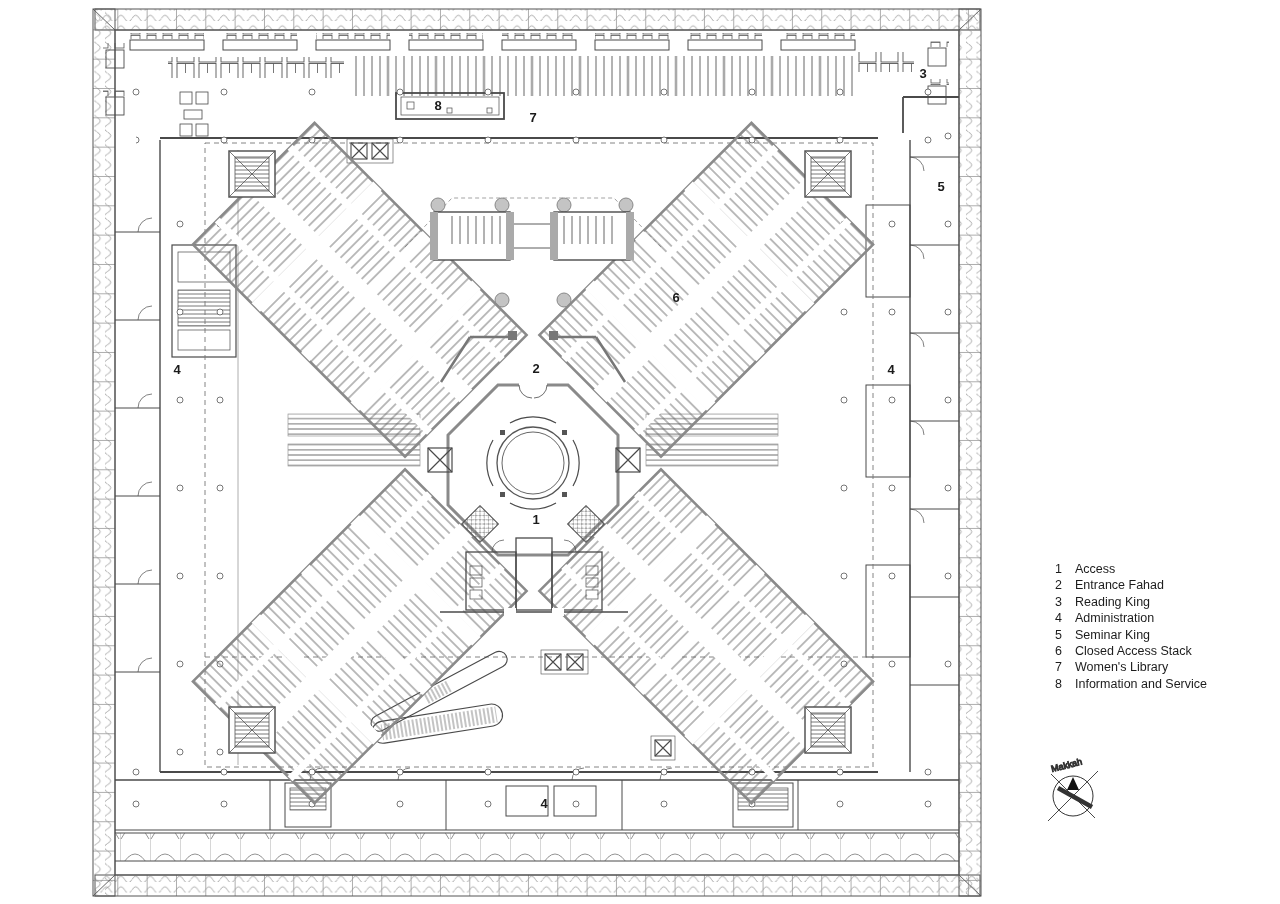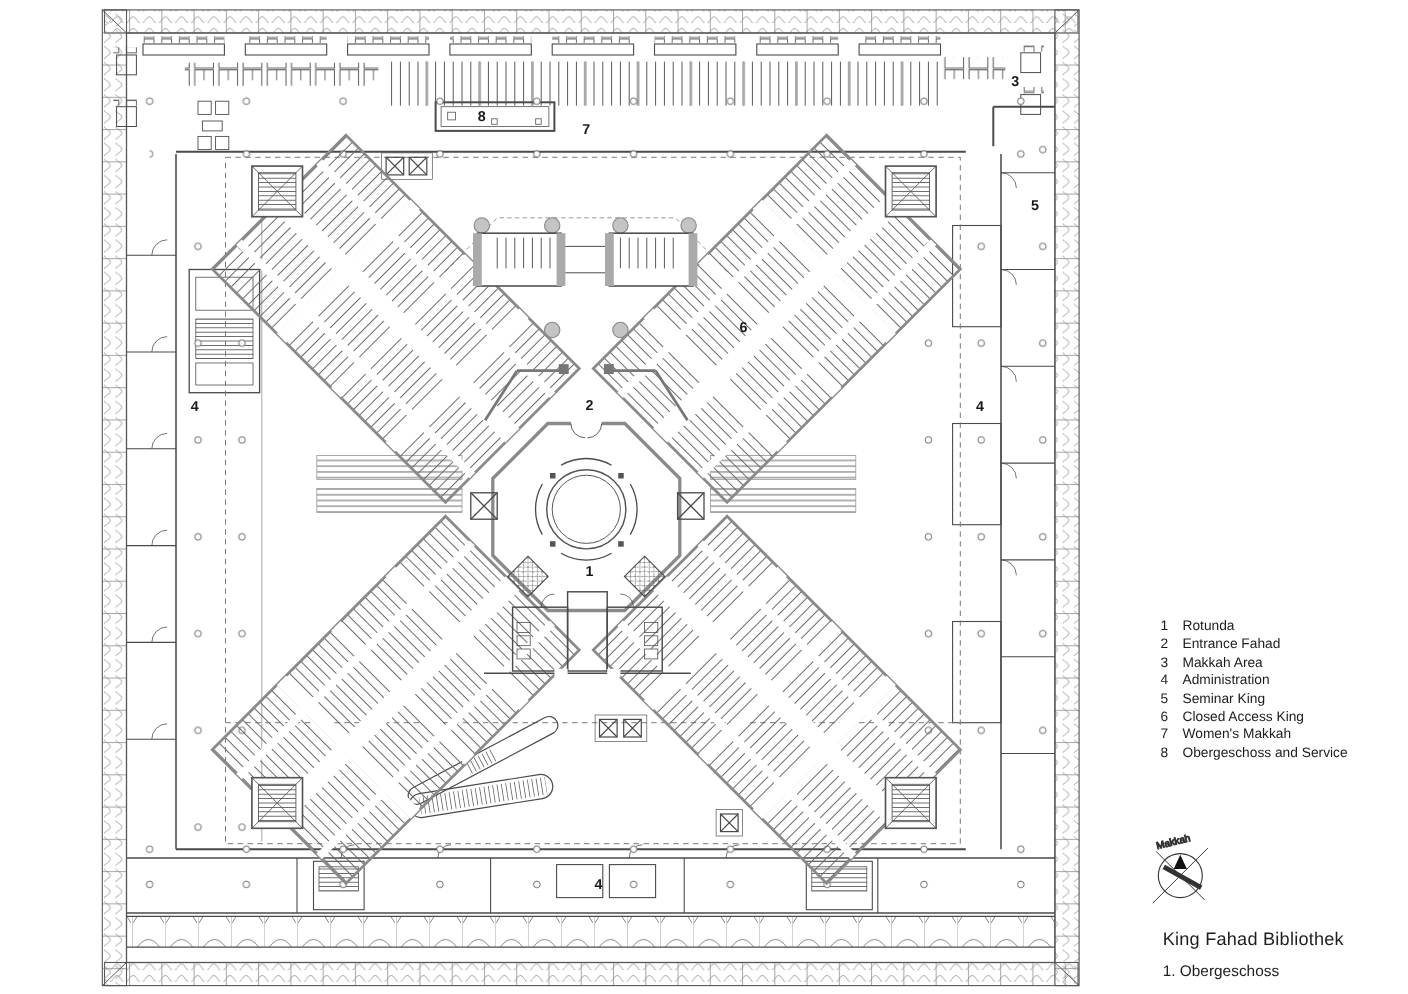--- a/index.html
+++ b/index.html
@@ -372,50 +372,46 @@
   <path d="M1051 774 L1095 818 M1048 821 L1098 771" stroke-width="0.9"></path>
   <line x1="1058" y1="788" x2="1092" y2="807" stroke-width="4.5"></line>
   <polygon points="1067,790 1079,790 1073,777" fill="#111" stroke="none"></polygon>
   <text class="makkah" x="1052" y="772" transform="rotate(-14 1052 772)">Makkah</text>
 </g>
 </svg>
 
 <div class="legend" style="left:1055px;top:561px;">
   <div class="legend-row">
         <span class="legend-num">1</span>
-        <span class="legend-label">Rotunda</span>
+        <span class="legend-label">Access</span>
       </div>
   <div class="legend-row">
         <span class="legend-num">2</span>
         <span class="legend-label">Entrance Fahad</span>
       </div>
   <div class="legend-row">
         <span class="legend-num">3</span>
-        <span class="legend-label">Makkah Area</span>
+        <span class="legend-label">Reading King</span>
       </div>
   <div class="legend-row">
         <span class="legend-num">4</span>
         <span class="legend-label">Administration</span>
       </div>
   <div class="legend-row">
         <span class="legend-num">5</span>
         <span class="legend-label">Seminar King</span>
       </div>
   <div class="legend-row">
         <span class="legend-num">6</span>
-        <span class="legend-label">Closed Access King</span>
+        <span class="legend-label">Closed Access Stack</span>
       </div>
   <div class="legend-row">
         <span class="legend-num">7</span>
-        <span class="legend-label">Women's Makkah</span>
+        <span class="legend-label">Women's Library</span>
       </div>
   <div class="legend-row">
         <span class="legend-num">8</span>
-        <span class="legend-label">Obergeschoss and Service</span>
+        <span class="legend-label">Information and Service</span>
       </div>
 </div>
 
-<div class="title-block" style="left:1057px;top:845px;">
-  <div class="title-line1">King Fahad Bibliothek</div>
-  <div class="title-line2">1. Obergeschoss</div>
+
 </div>
 
-</div>
-
 </body></html>

